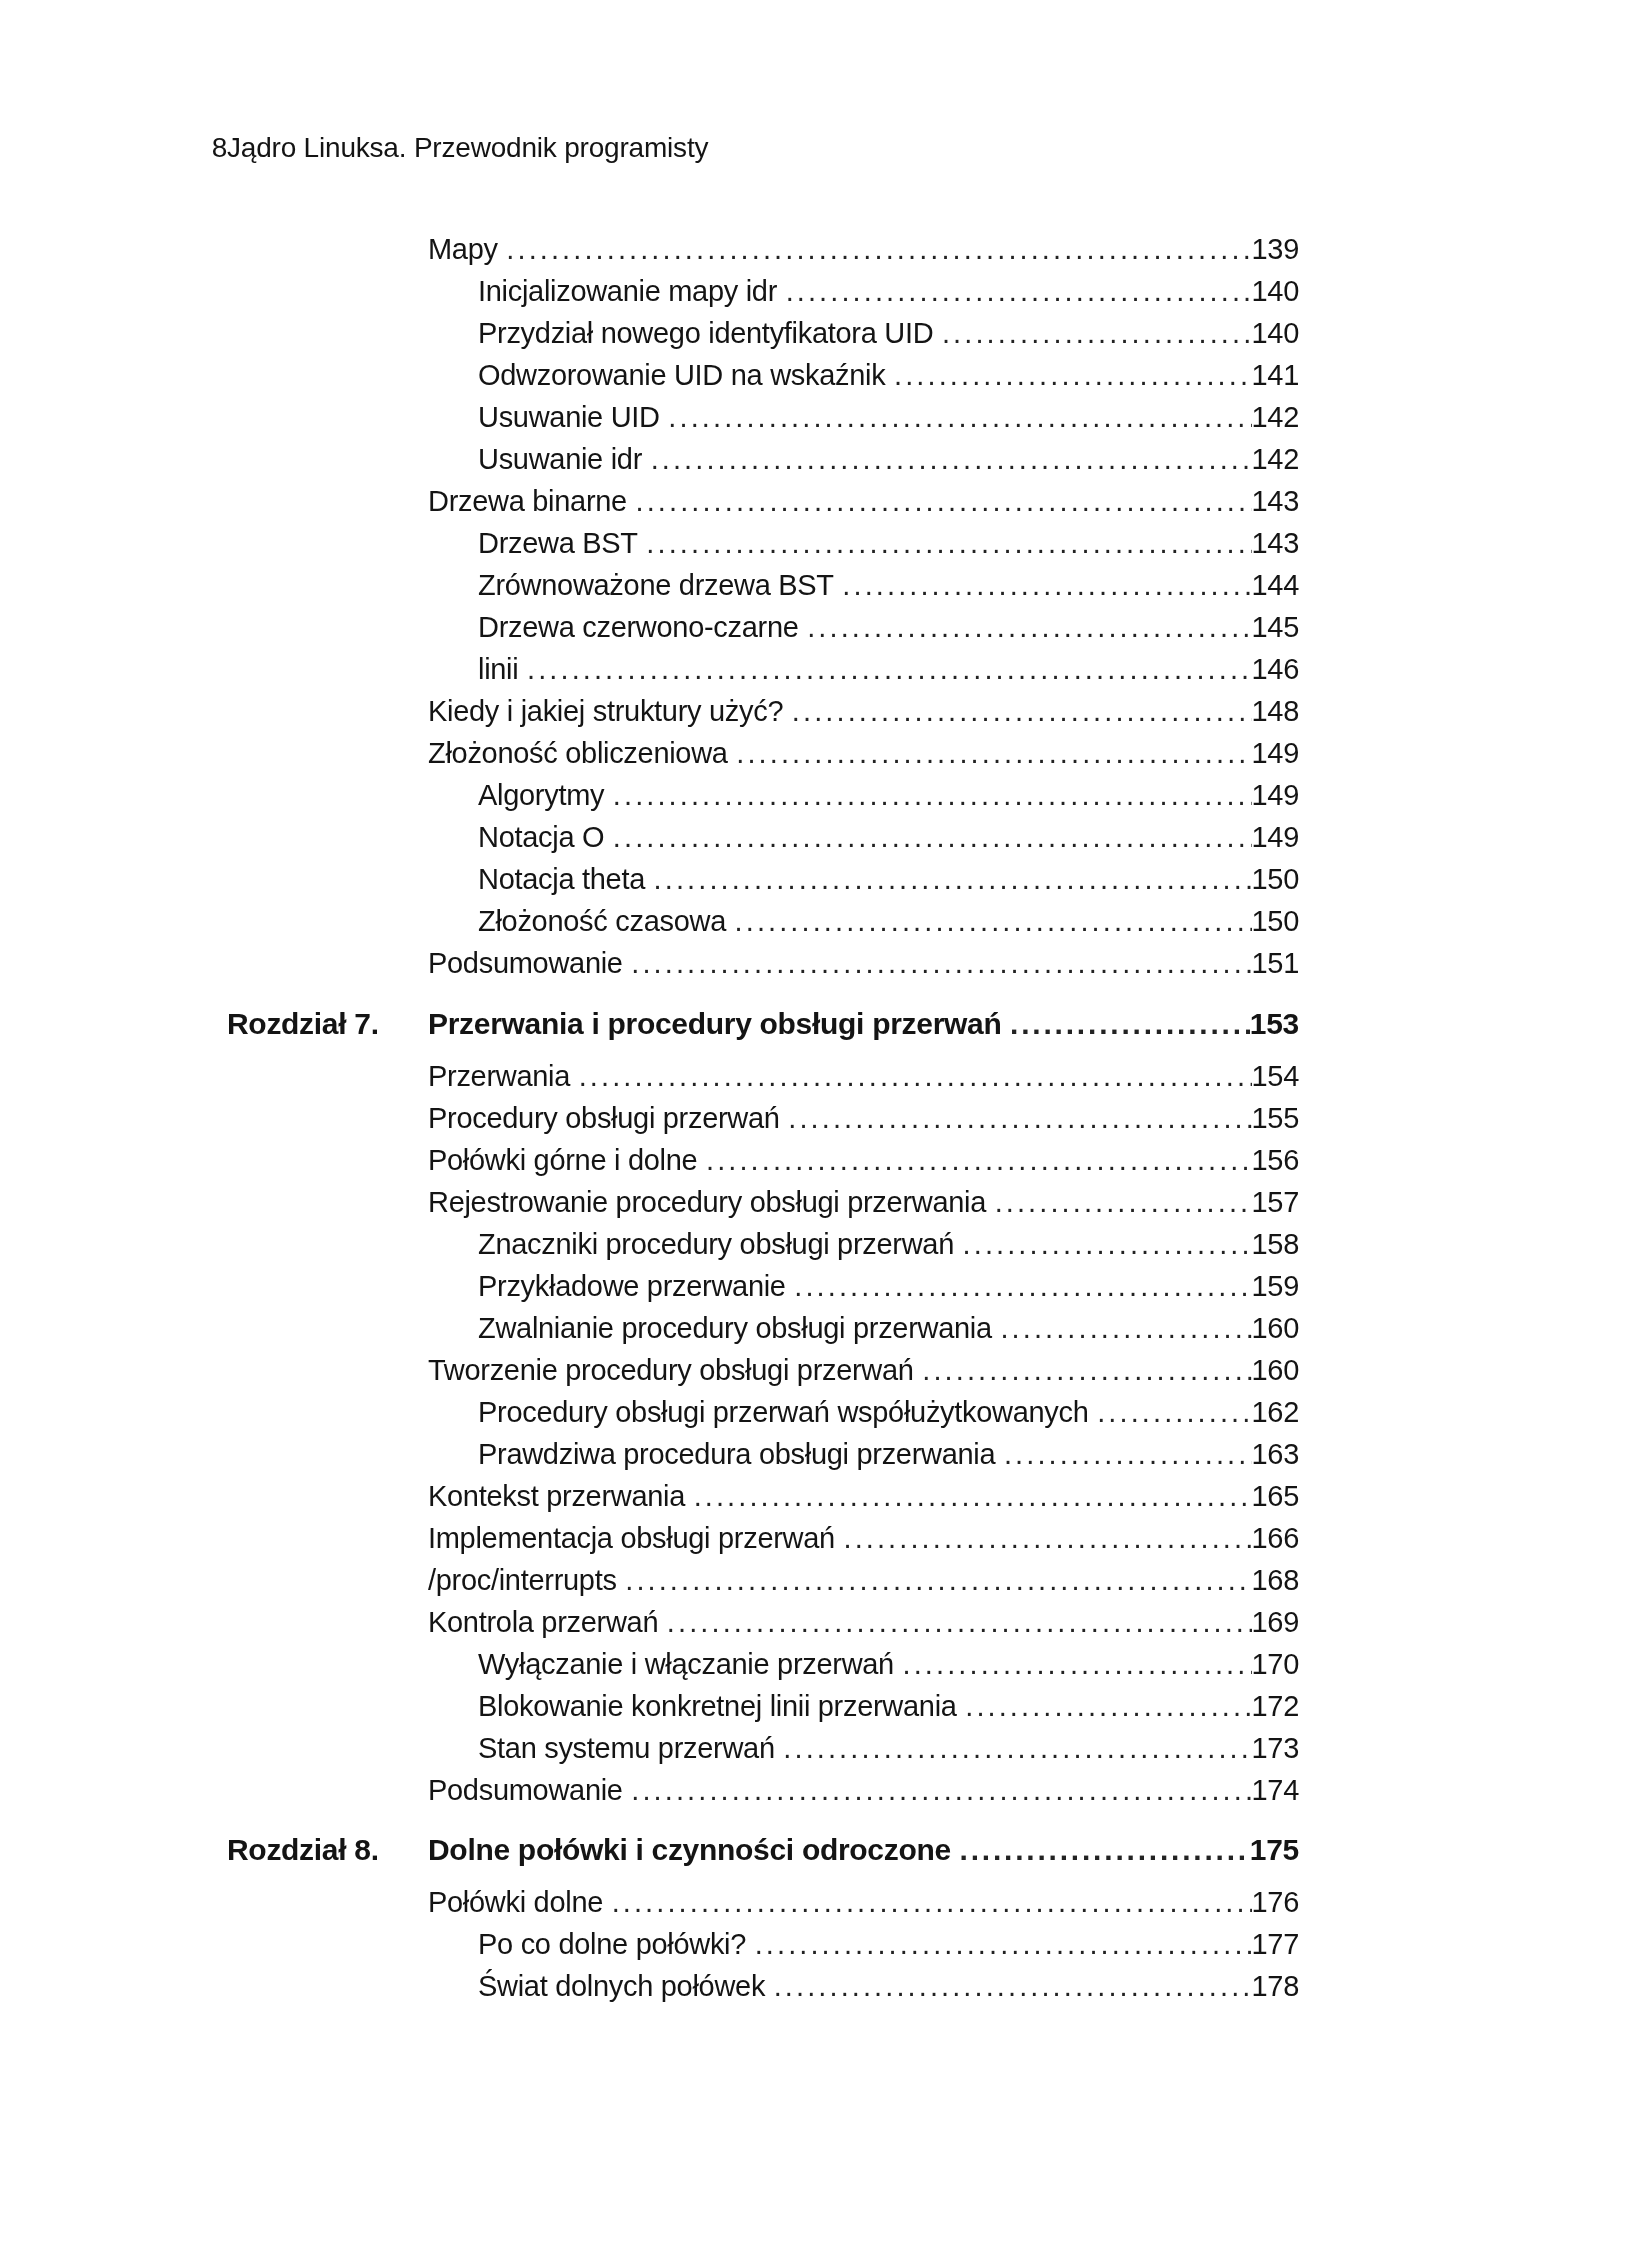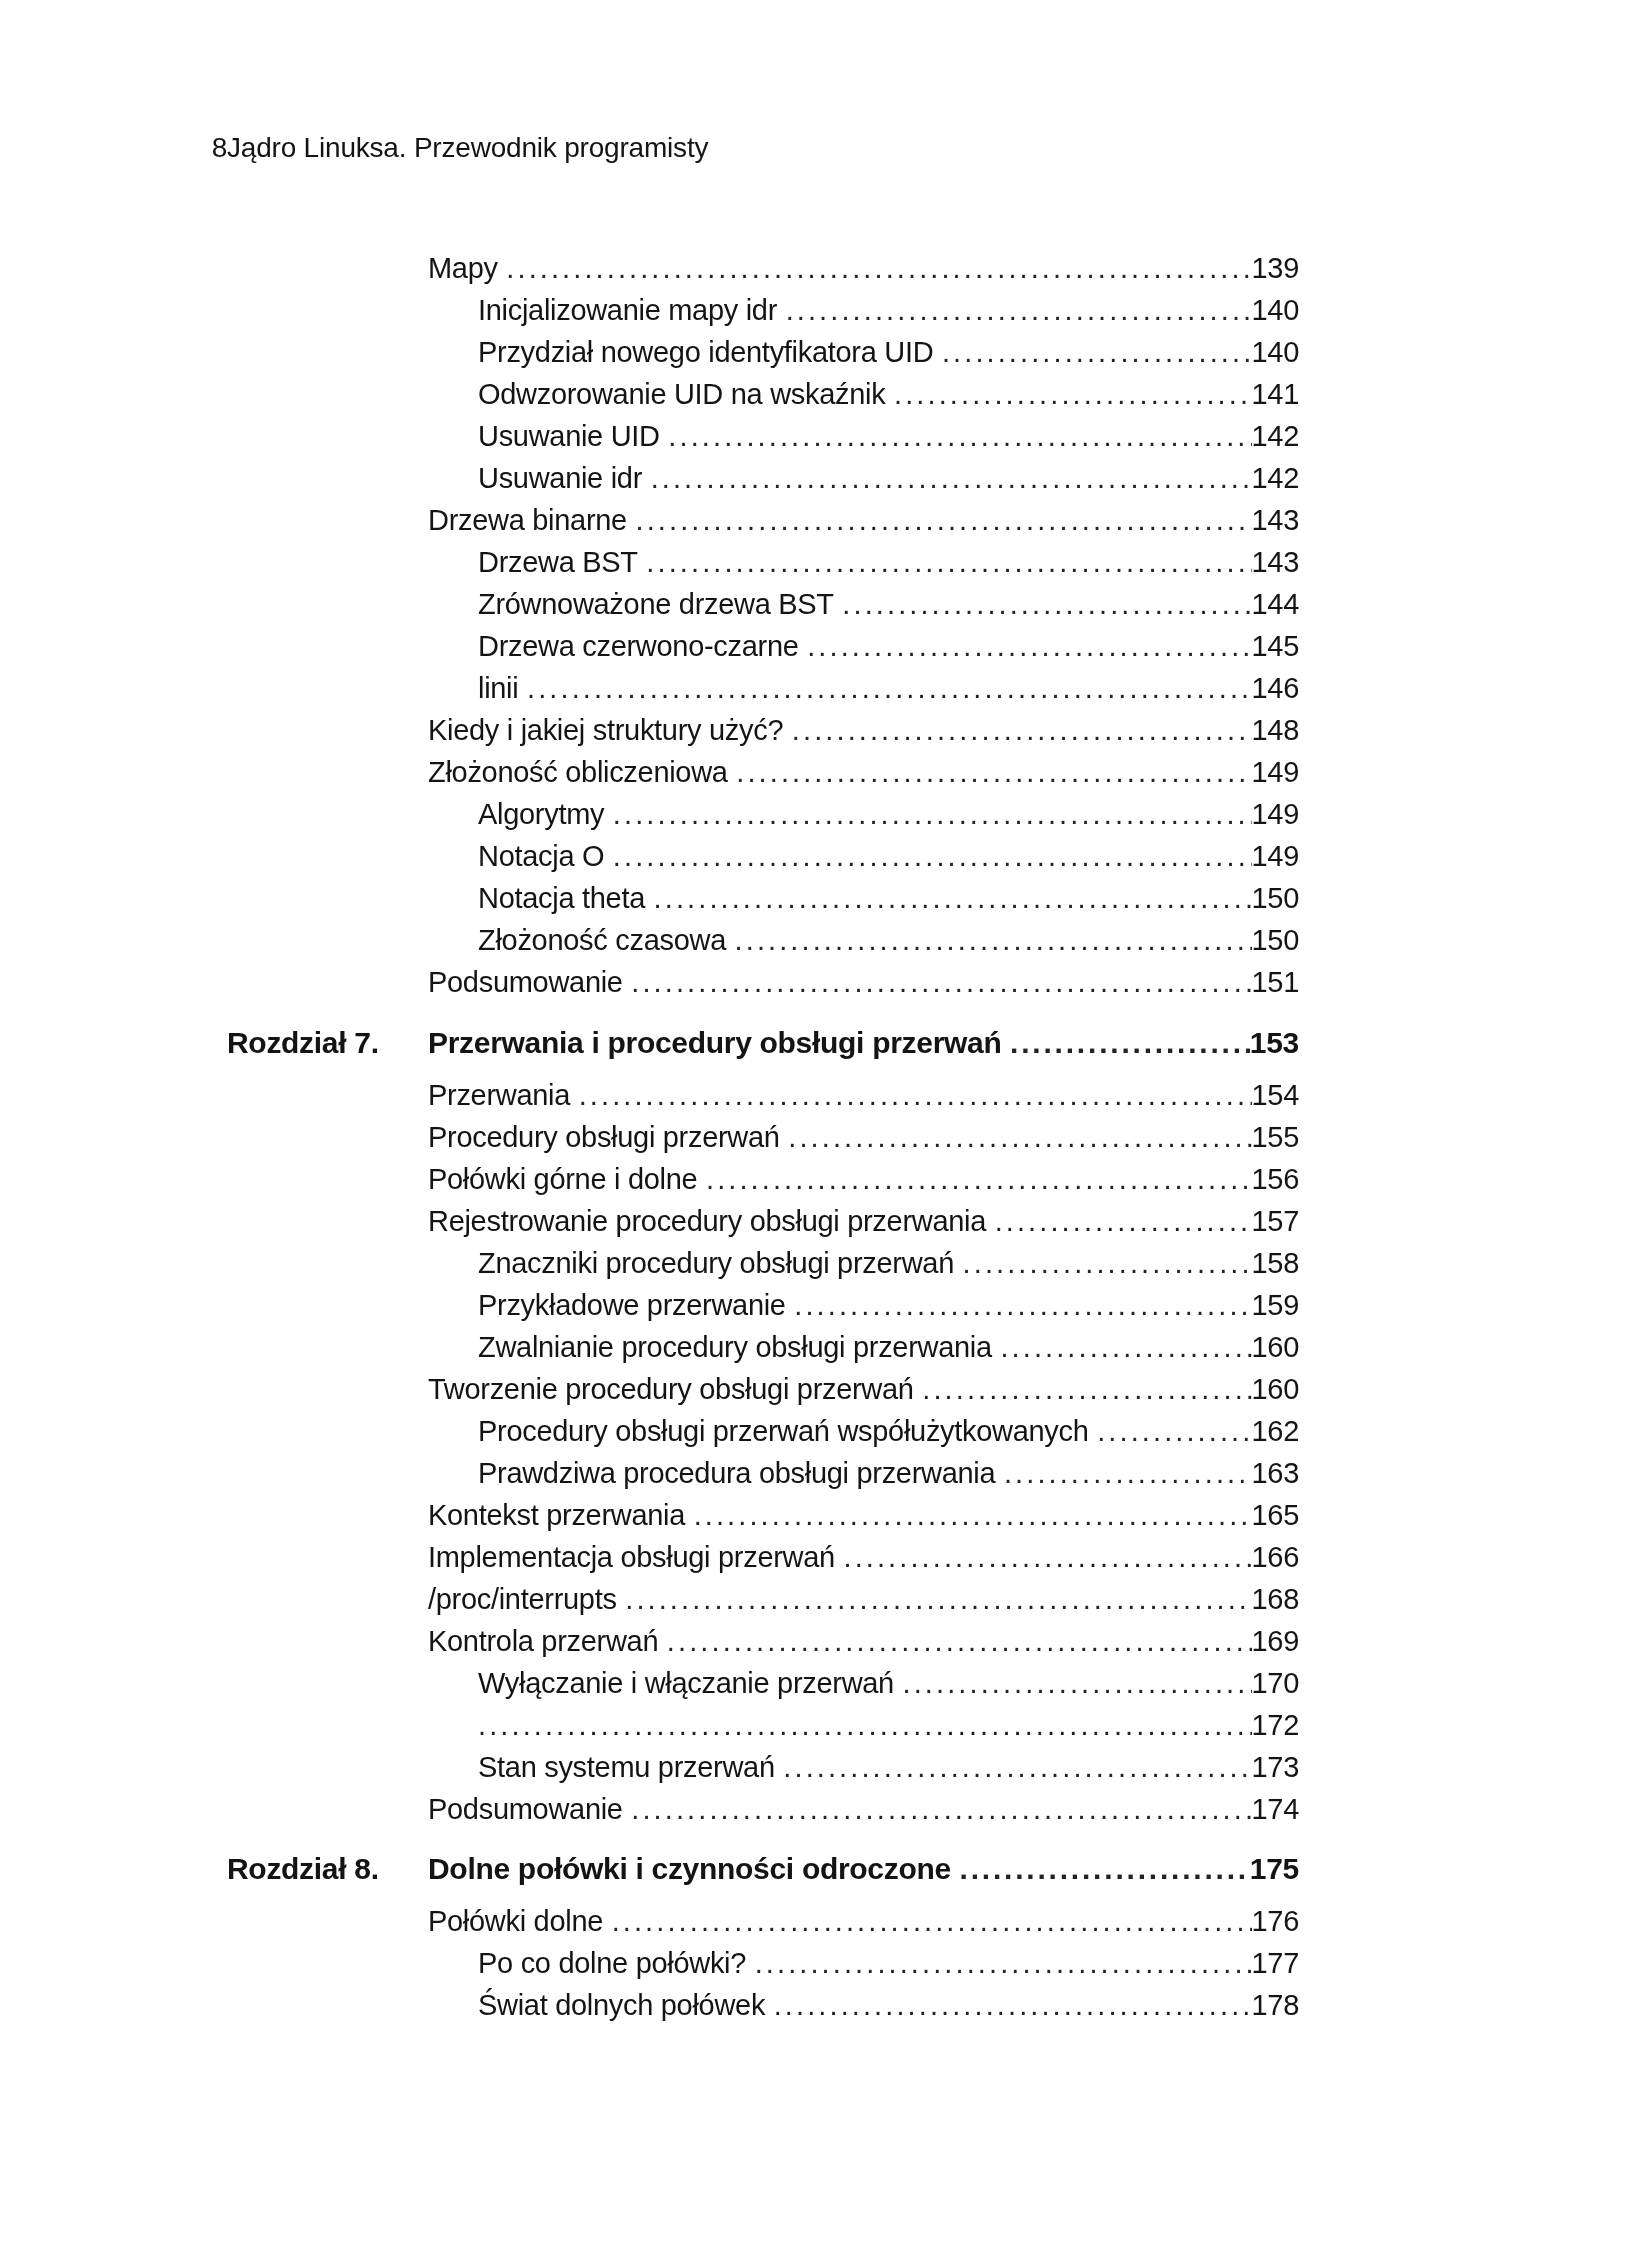--- a/index.html
+++ b/index.html
@@ -7,21 +7,21 @@
     width: 1649px; height: 2250px; position: relative; overflow: hidden;
     font-family: "Liberation Sans", "DejaVu Sans", sans-serif;
     color: #141414;
   }
   .running-head {
     position: absolute; left: 145px; top: 131px;
     font-size: 28px; line-height: 34px; letter-spacing: -0.2px; text-align: right;
   }
   .running-head .pno { display: inline-block; width: 82px; }
   .toc {
-    position: absolute; left: 0; top: 247px; width: 1502px;
+    position: absolute; left: 0; top: 228px; width: 1502px;
   }
   .toc-row {
     position: relative; height: 42px;
     font-size: 29px; line-height: 42px;
     letter-spacing: -0.3px;
   }
   .toc-row .title-wrap {
     position: absolute; right: 203px; top: 0;
     display: flex; align-items: baseline; white-space: nowrap;
   }
@@ -287,20 +287,21 @@
       </div>
       <div class="toc-row lvl2">
         <div class="title-wrap">
           <span class="entry-title">Wyłączanie i włączanie przerwań</span>
           <span class="leader">..............................................................................................................................................................................................................................</span>
           <span class="page-num">170</span>
         </div>
       </div>
       <div class="toc-row lvl2">
         <div class="title-wrap">
+          <span class="entry-title">Blokowanie konkretnej linii przerwania</span>
           <span class="leader">..............................................................................................................................................................................................................................</span>
           <span class="page-num">172</span>
         </div>
       </div>
       <div class="toc-row lvl2">
         <div class="title-wrap">
           <span class="entry-title">Stan systemu przerwań</span>
           <span class="leader">..............................................................................................................................................................................................................................</span>
           <span class="page-num">173</span>
         </div>

